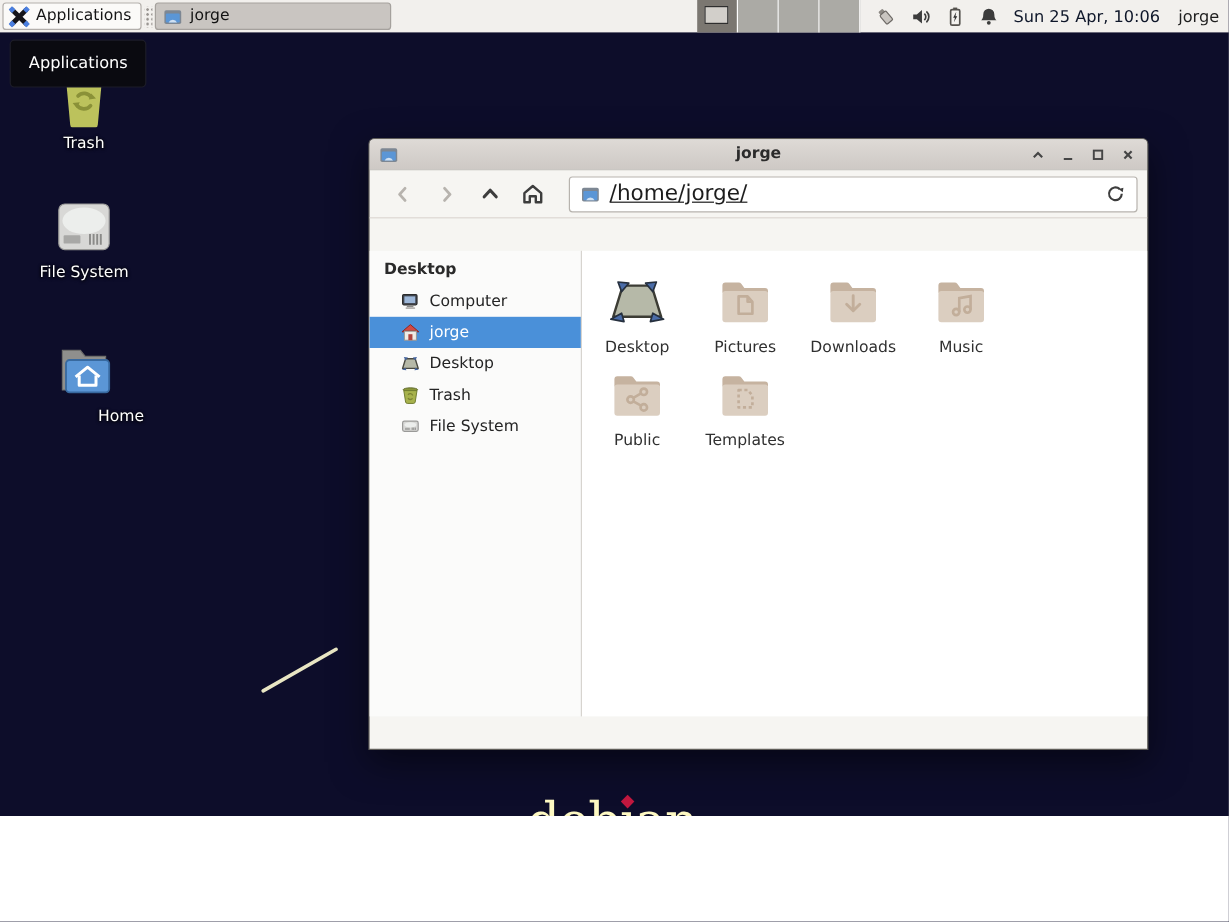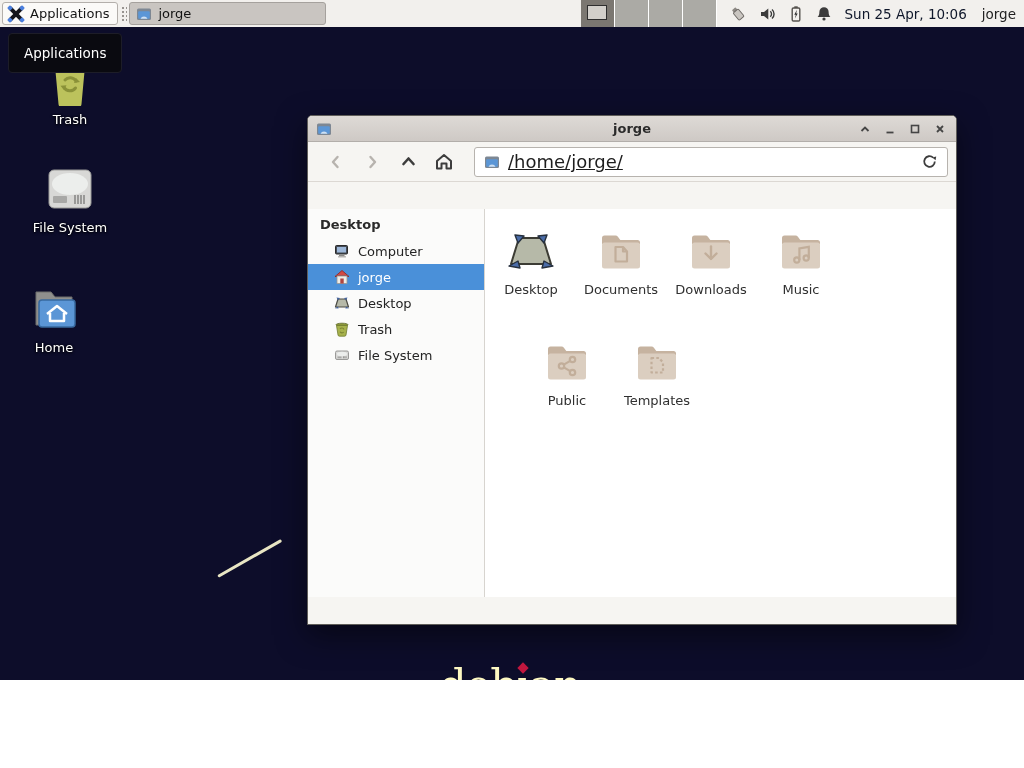--- a/index.html
+++ b/index.html
@@ -32,21 +32,21 @@
   .tooltip { position:absolute; left:8px; top:33px; height:40px; padding:0 15px;
              background:#0a0a10; border:1px solid #1d1d28; border-radius:4px; color:#fff;
              font-size:13.5px; display:flex; align-items:center; z-index:9; }
 
   
   .desk-icon { position:absolute; width:100px; text-align:center; z-index:2; }
   .desk-icon .ic { width:52px; height:54px; margin:0 auto; display:flex; align-items:flex-end; justify-content:center; }
   .desk-icon .lbl { margin-top:6px; font-size:13px; color:#ffffff; text-shadow:0 1px 3px #000, 0 0 2px #000; }
   .di-trash { left:20px; top:52px; }
   .di-fs    { left:20px; top:160px; }
-  .di-home  { left:4px; top:280px; }
+  .di-home  { left:20px; top:280px;text-align:right; }
 
   .stray-line { position:absolute; left:218px; top:575px; width:73px; height:3px; background:#e9e6c4;
                 border-radius:2px; transform:rotate(-29.7deg); transform-origin:left center; }
 
   
   .window { position:absolute; left:307px; top:115px; width:650px; height:510px;
             background:#f6f5f2; border:1px solid #5f5d59; border-radius:5px 5px 0 0;
             box-shadow:0 10px 30px rgba(0,0,0,0.5); z-index:5; }
   .titlebar { position:relative; height:26px; background:linear-gradient(#dedad6,#cec9c5);
               border-bottom:1px solid #b2aeaa; border-radius:4px 4px 0 0; }
@@ -73,21 +73,21 @@
   .side-header { padding:6px 0 6px 12px; font-size:13px; font-weight:bold; color:#2a2a2a; }
   .side-item { height:26px; display:flex; align-items:center; gap:8px; padding-left:26px;
                font-size:13px; color:#242424; }
   .side-item svg { flex:0 0 auto; display:block; }
   .side-item.selected { background:#4a90d9; color:#ffffff; }
 
   .mainarea { flex:1; background:#ffffff; position:relative; }
   .fcell { position:absolute; width:90px; text-align:center; }
   .fcell svg { display:block; margin:4px auto 0; }
   .fcell .flbl { margin-top:7px; font-size:13px; color:#303030; }
-  .r1 { top:14px; } .r2 { top:125px;margin-left:36px; }
+  .r1 { top:14px; } .r2 { top:92px; }
   .c1 { left:1px; } .c2 { left:91px; } .c3 { left:181px; } .c4 { left:271px; } .c5 { left:361px; }
 
   .statusbar { position:absolute; left:0; bottom:0; width:648px; height:28px; background:#f4f2ef;
                border-top:1px solid #d7d4cf; display:flex; align-items:center; padding-left:13px;
                font-size:13px; color:#3a3a3a; }
 
   
   .debian { position:absolute; left:410px; top:660px; width:200px; text-align:center;
             font-family:"DejaVu Serif","Liberation Serif",serif; font-size:43px; color:#fef9c3;
             letter-spacing:-1px; z-index:1; }
@@ -355,21 +355,21 @@
 
         <div class="fcell r1 c2">
           <svg width="48" height="48" viewBox="0 0 48 48">
             <path d="M5 17 v-6 a2.5 2.5 0 0 1 2.5 -2.5 h11 a3 3 0 0 1 2.4 1.2 l2.4 3.3 h17.2 A2.5 2.5 0 0 1 43 15.5 V17 z" fill="#c6b3a0"></path>
             <rect x="5" y="15.5" width="38" height="26" rx="2.5" fill="#dbcec0"></rect>
             <g fill="none" stroke="#c2ae9a" stroke-width="2.2" stroke-linejoin="round">
               <path d="M18.5 20 h7.5 l4 4.5 v10 h-11.5 z"></path>
               <path d="M26 20 v4.5 h4"></path>
             </g>
           </svg>
-          <div class="flbl">Documents</div>
+          <div class="flbl">Pictures</div>
         </div>
 
         <div class="fcell r1 c3">
           <svg width="48" height="48" viewBox="0 0 48 48">
             <path d="M5 17 v-6 a2.5 2.5 0 0 1 2.5 -2.5 h11 a3 3 0 0 1 2.4 1.2 l2.4 3.3 h17.2 A2.5 2.5 0 0 1 43 15.5 V17 z" fill="#c6b3a0"></path>
             <rect x="5" y="15.5" width="38" height="26" rx="2.5" fill="#dbcec0"></rect>
             <g fill="none" stroke="#c2ae9a" stroke-width="2.4" stroke-linecap="round" stroke-linejoin="round">
               <path d="M24 19.5 v12"></path>
               <path d="M18.5 26.5 L24 32 L29.5 26.5"></path>
             </g>

